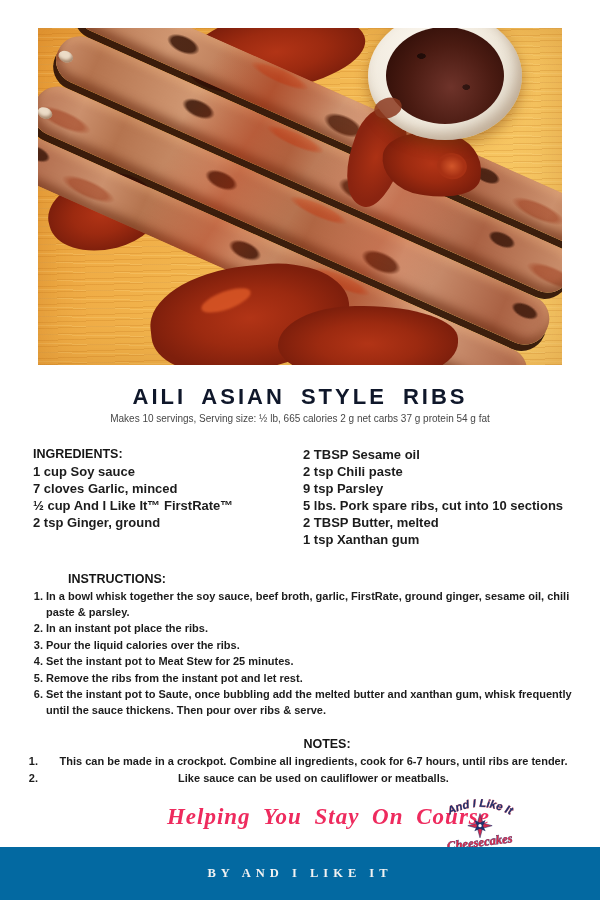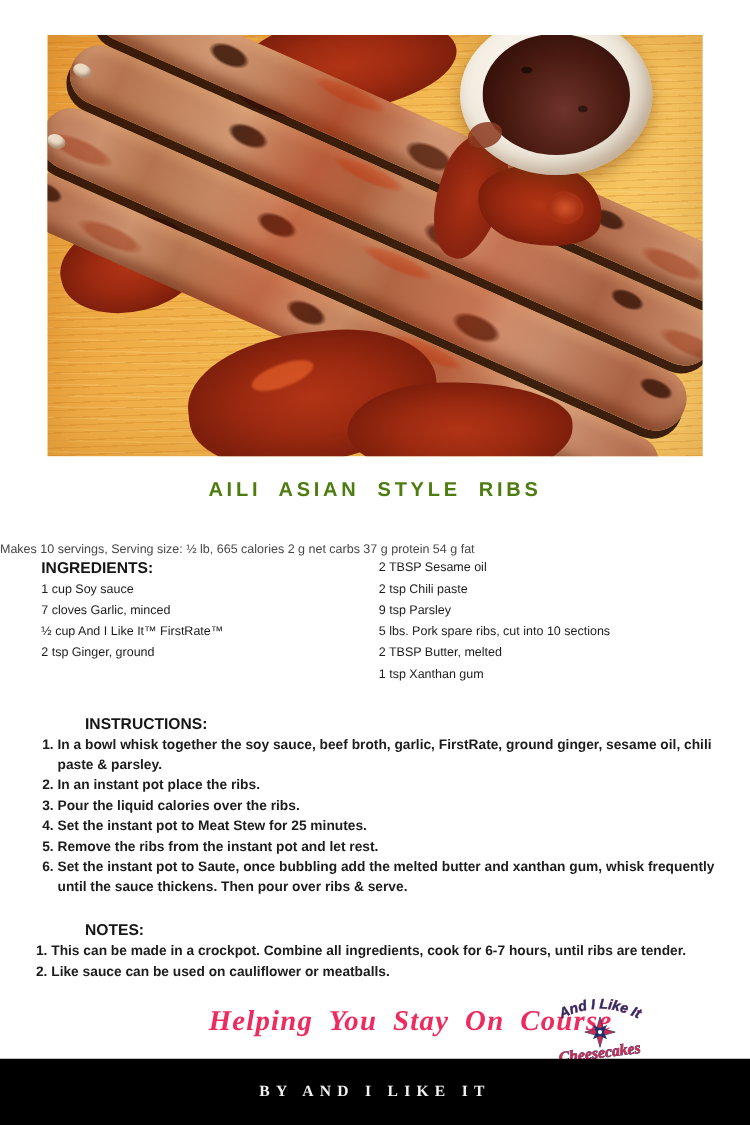--- a/index.html
+++ b/index.html
@@ -54,44 +54,44 @@
   .bowl-sauce{position:absolute;left:18px;top:15px;width:118px;height:97px;border-radius:50%;
     background:
       radial-gradient(8px 5px at 30% 30%, rgba(0,0,0,.55) 0 50%, transparent 60%),
       radial-gradient(7px 5px at 68% 62%, rgba(0,0,0,.5) 0 50%, transparent 60%),
       radial-gradient(circle at 55% 62%,#6e332a 0%,#4a1b12 48%,#2e0d07 85%);}
   .bowl-stain{position:absolute;left:6px;top:86px;width:28px;height:20px;border-radius:50%;
     background:#8c3a20;transform:rotate(-18deg);opacity:.85;}
 
   
   .title{position:absolute;left:0;width:100%;top:384px;text-align:center;
-    color:#4d7c0f;font-weight:bold;font-size:16px;letter-spacing:3px;word-spacing:7px;}
-  .meta{position:absolute;left:0;width:100%;top:434px;text-align:left;color:#474747;font-size:10px;}
+    color:#0f172a;font-weight:bold;font-size:22px;letter-spacing:3px;word-spacing:7px;}
+  .meta{position:absolute;left:0;width:100%;top:413px;text-align:center;color:#474747;font-size:10px;}
 
   .ingredients{position:absolute;left:33px;top:446px;width:534px;display:flex;}
   .ing-col1{width:270px;}
   .ing-col2{flex:1;}
   .ing-head{font-size:12.5px;font-weight:bold;color:#161616;line-height:17px;}
-  .ing-item{font-size:10px;font-weight:normal;color:#1c1c1c;line-height:17px;}
+  .ing-item{font-size:13px;font-weight:bold;color:#1c1c1c;line-height:17px;}
 
   .sec{position:absolute;left:20px;width:566px;}
   .sec-instructions{top:572px;}
-  .sec-notes{top:737px;}
+  .sec-notes{top:737px;text-align:center;}
   .sec-head{font-size:12.5px;font-weight:bold;color:#161616;padding-left:48px;}
   ol{margin:3px 0 0 0;padding-left:26px;}
   ol.tight{padding-left:21px;}
   li{font-size:11px;font-weight:bold;color:#1c1c1c;line-height:15.5px;margin:0 0 1px 0;}
 
   
   .tagline{position:absolute;left:40px;top:804px;width:450px;text-align:right;
     font-family:"Liberation Serif",serif;font-style:italic;font-weight:bold;
     font-size:23px;color:#ee2b5e;letter-spacing:1px;word-spacing:6px;}
   .logo{position:absolute;left:430px;top:792px;width:100px;height:58px;}
   .logo text{paint-order:stroke fill;}
-  .byline-bar{position:absolute;left:0;bottom:0;width:100%;height:53px;background:#000000;
+  .byline-bar{position:absolute;left:0;bottom:0;width:100%;height:53px;background:#0369a1;
     display:flex;align-items:center;justify-content:center;}
   .byline{font-family:"Liberation Serif",serif;font-weight:bold;font-size:12.5px;
     letter-spacing:5px;color:#f2f2f2;}
 </style>
 </head>
 <body>
 
 <div class="card">
 
   <div class="photo">

